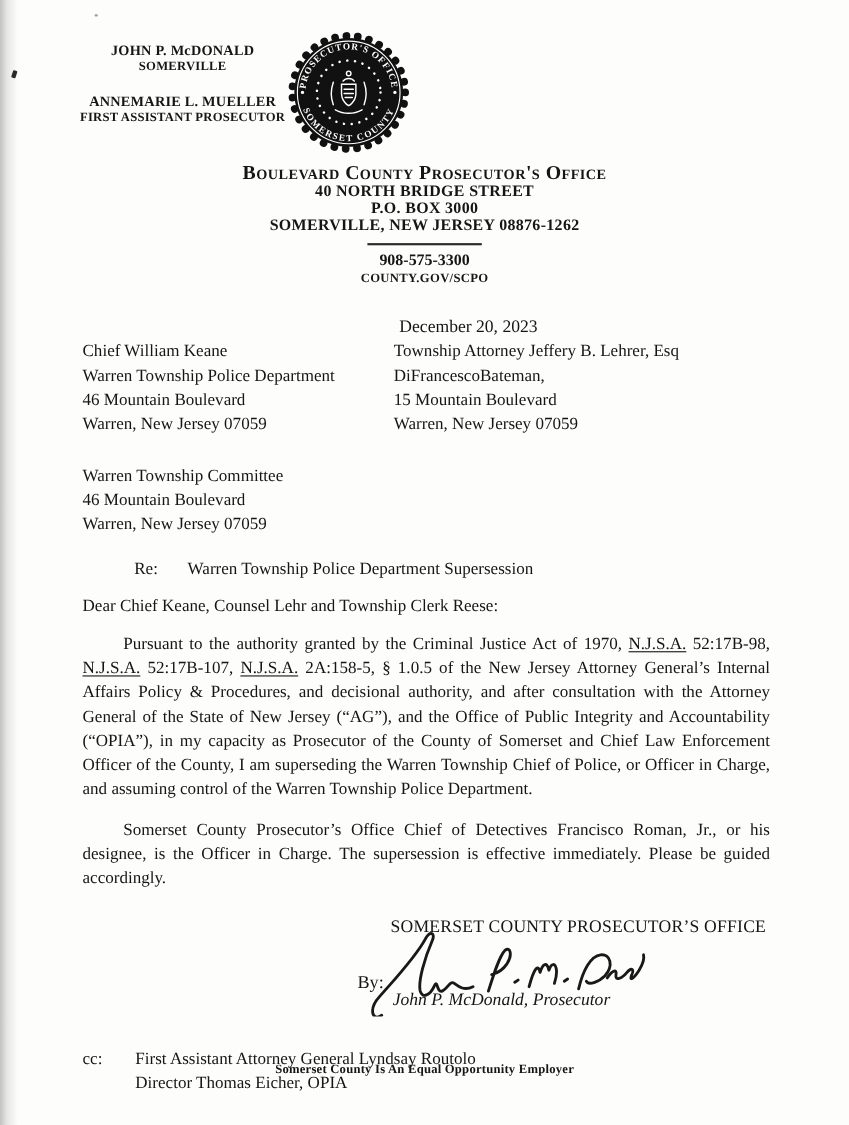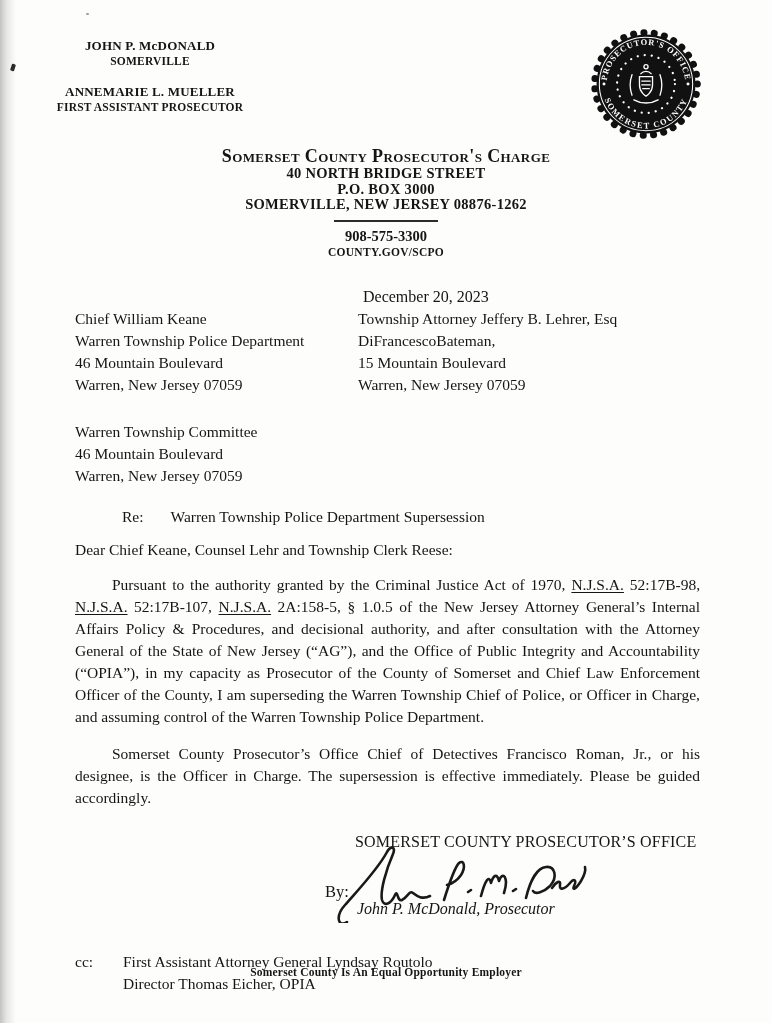--- a/index.html
+++ b/index.html
@@ -15,22 +15,23 @@
   .scan-edge{
     position:absolute;left:0;top:0;bottom:0;width:16px;
     background:linear-gradient(to right,#c2c2c2 0,#e6e6e4 40%,rgba(255,255,255,0) 100%);
   }
   .speck{position:absolute;background:#2a2a2a;border-radius:1px;}
   .speck.a{left:11px;top:64px;width:4px;height:7px;transform:rotate(18deg);}
   .speck.b{left:86px;top:13px;width:3px;height:2px;opacity:.45;}
 
   
   .letterhead{
-    display:flex;justify-content:space-between;align-items:flex-start;
+    display:flex;align-items:flex-start;
     padding:38px 70px 0 55px;
+    margin-left:16px;
   }
   .lh-col{text-align:center;font-weight:bold;}
   .lh-col.left{width:190px;}
   .lh-col.right{width:180px;}
   .lh-name{font-size:13px;line-height:16px;letter-spacing:.2px;}
   .lh-title{font-size:11.5px;line-height:15px;letter-spacing:.2px;}
   .lh-pair+.lh-pair{margin-top:15px;}
   .seal-wrap{margin-top:-10px;flex:none;}
 
   
@@ -122,21 +123,21 @@
           <path d="M 45,50 c -2.5,7 -2.5,15 0,22"></path>
           <path d="M 75,50 c 2.5,7 2.5,15 0,22"></path>
           <path d="M 47,77 c 8,4.5 18,4.5 26,0"></path>
         </g>
       </svg>
     </div>
 
   </div>
 
   <div class="office-block">
-    <div class="office-name">Somerset County Prosecutor's Charge</div>
+    <div class="office-name">Boulevard County Prosecutor's Office</div>
     <div class="office-line">40 NORTH BRIDGE STREET</div>
     <div class="office-line">P.O. BOX 3000</div>
     <div class="office-line">SOMERVILLE, NEW JERSEY 08876-1262</div>
     <hr class="office-rule">
     <div class="office-phone">908-575-3300</div>
     <div class="office-web">COUNTY.GOV/SCPO</div>
   </div>
 
   <div class="content">
     <div class="date-line">December 20, 2023</div>

